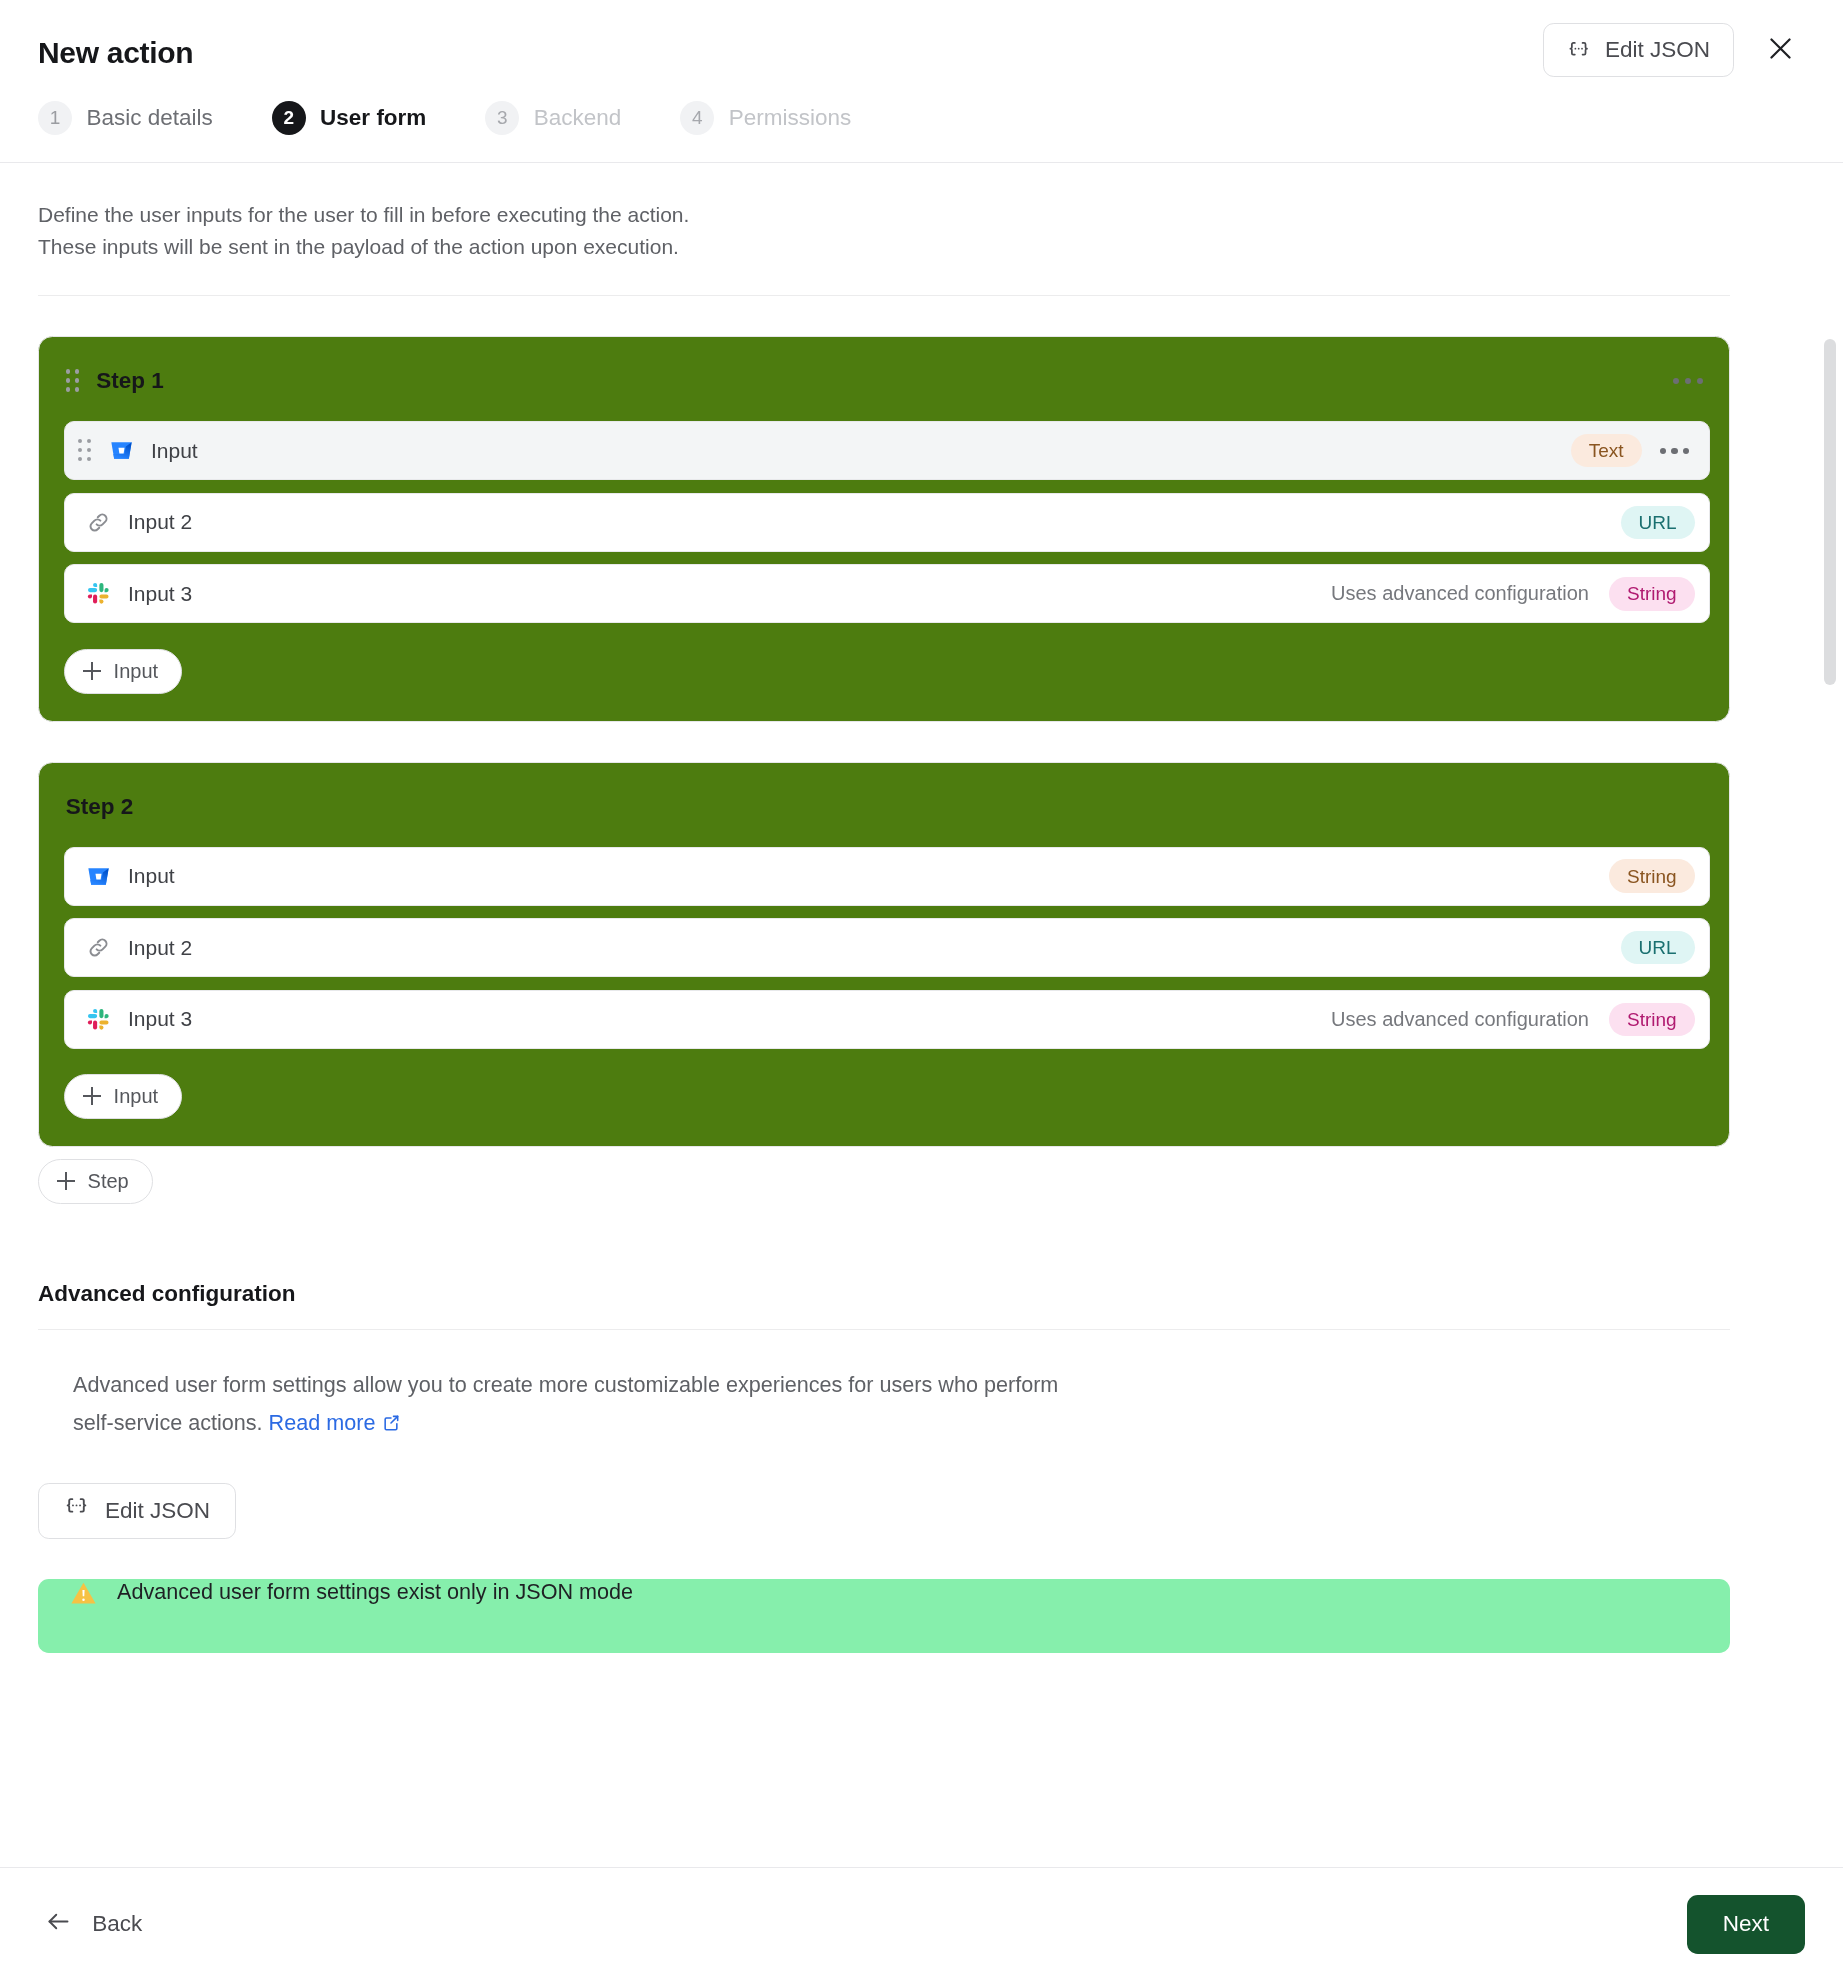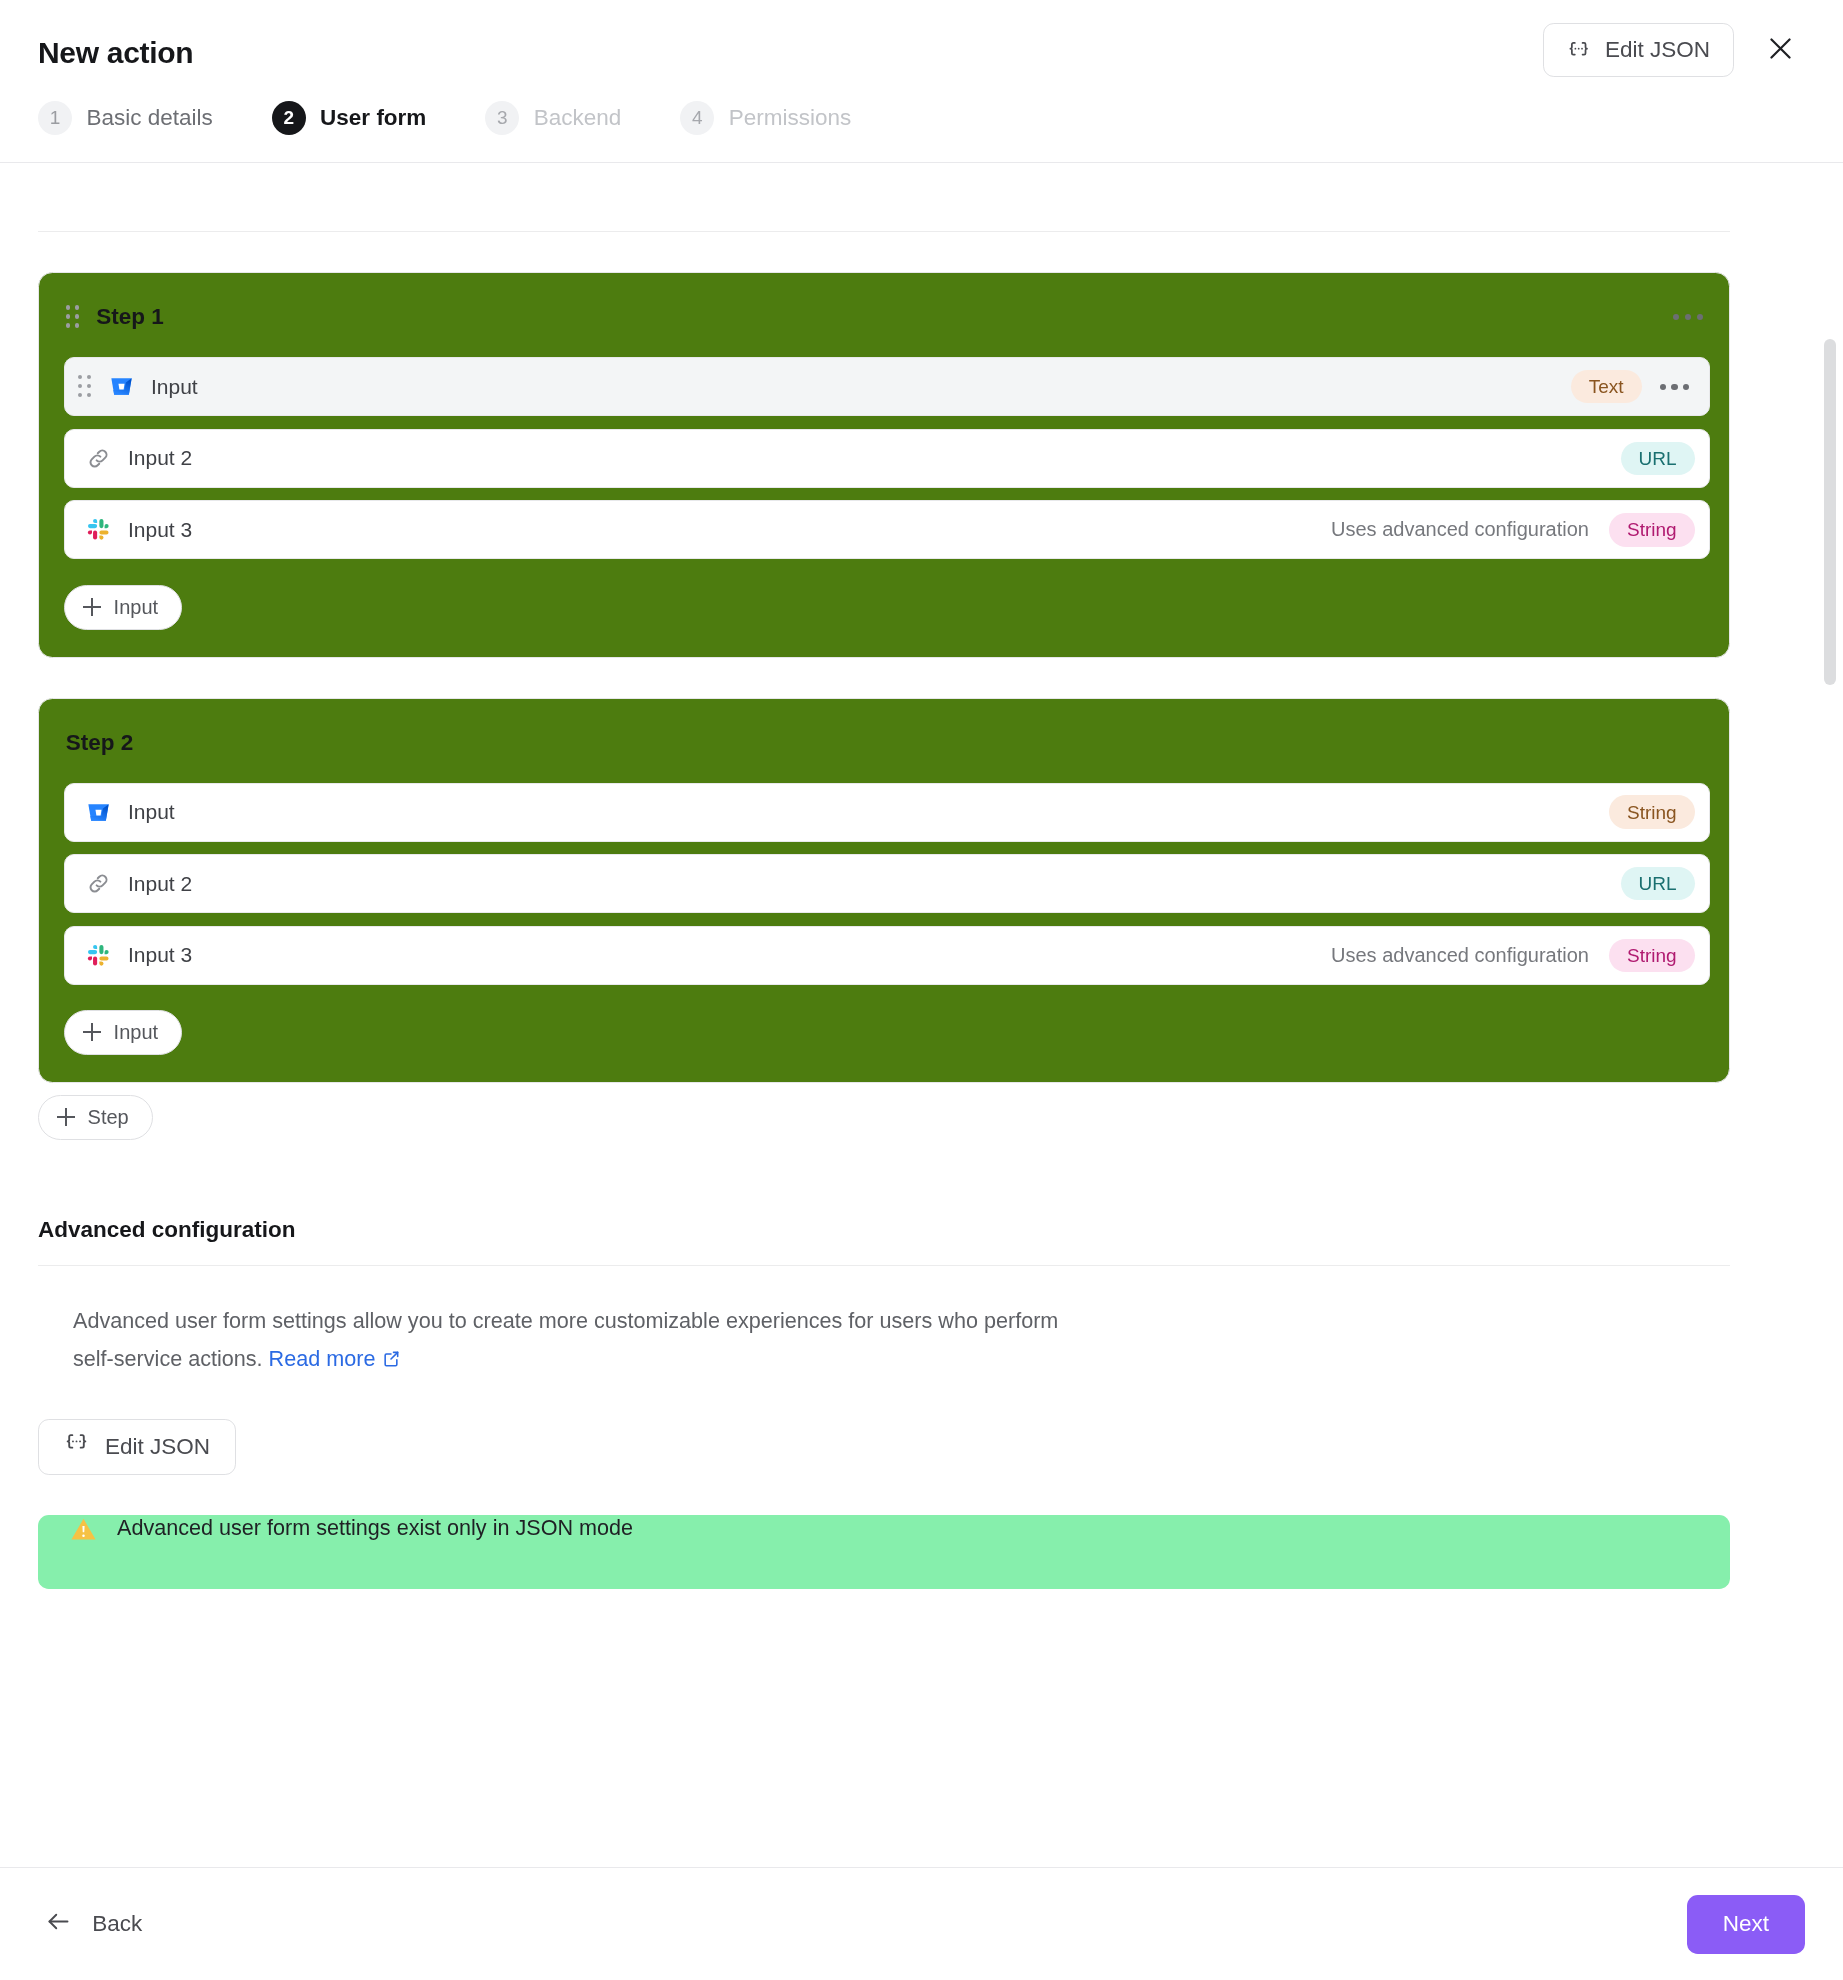--- a/index.html
+++ b/index.html
@@ -313,21 +313,21 @@
   .back-btn {
     display: inline-flex;
     align-items: center;
     gap: 20px;
     background: none; border: none; cursor: pointer;
     font-size: 22.5px;
     color: #4a4b50;
     padding: 9px 7.2px;
   }
   .next-btn {
-    background: #8b5cf6;
+    background: #14532d;
     color: #fff;
     border: none;
     border-radius: 10.8px;
     height: 59px;
     padding: 0 36px;
     font-size: 22.5px;
     cursor: pointer;
     font-family: "Liberation Sans", sans-serif;
   }
 
@@ -391,20 +391,24 @@
         <span class="step-num">4</span>
         <span class="step-label">Permissions</span>
       </div>
     </div>
   </div>
 
   <div class="body">
     <div class="scrollbar"></div>
     <div class="body-inner">
 
+      <div class="intro">
+        <div>Define the user inputs for the user to fill in before executing the action.</div>
+        <div>These inputs will be sent in the payload of the action upon execution.</div>
+      </div>
       <div class="hr"></div>
 
       
       <div id="steps-host">
           <div class="step-card"><div class="step-card-head">
               <div class="step-card-head-left">
                 <span class="grip">
                   <i></i>
                   <i></i>
                   <i></i>

